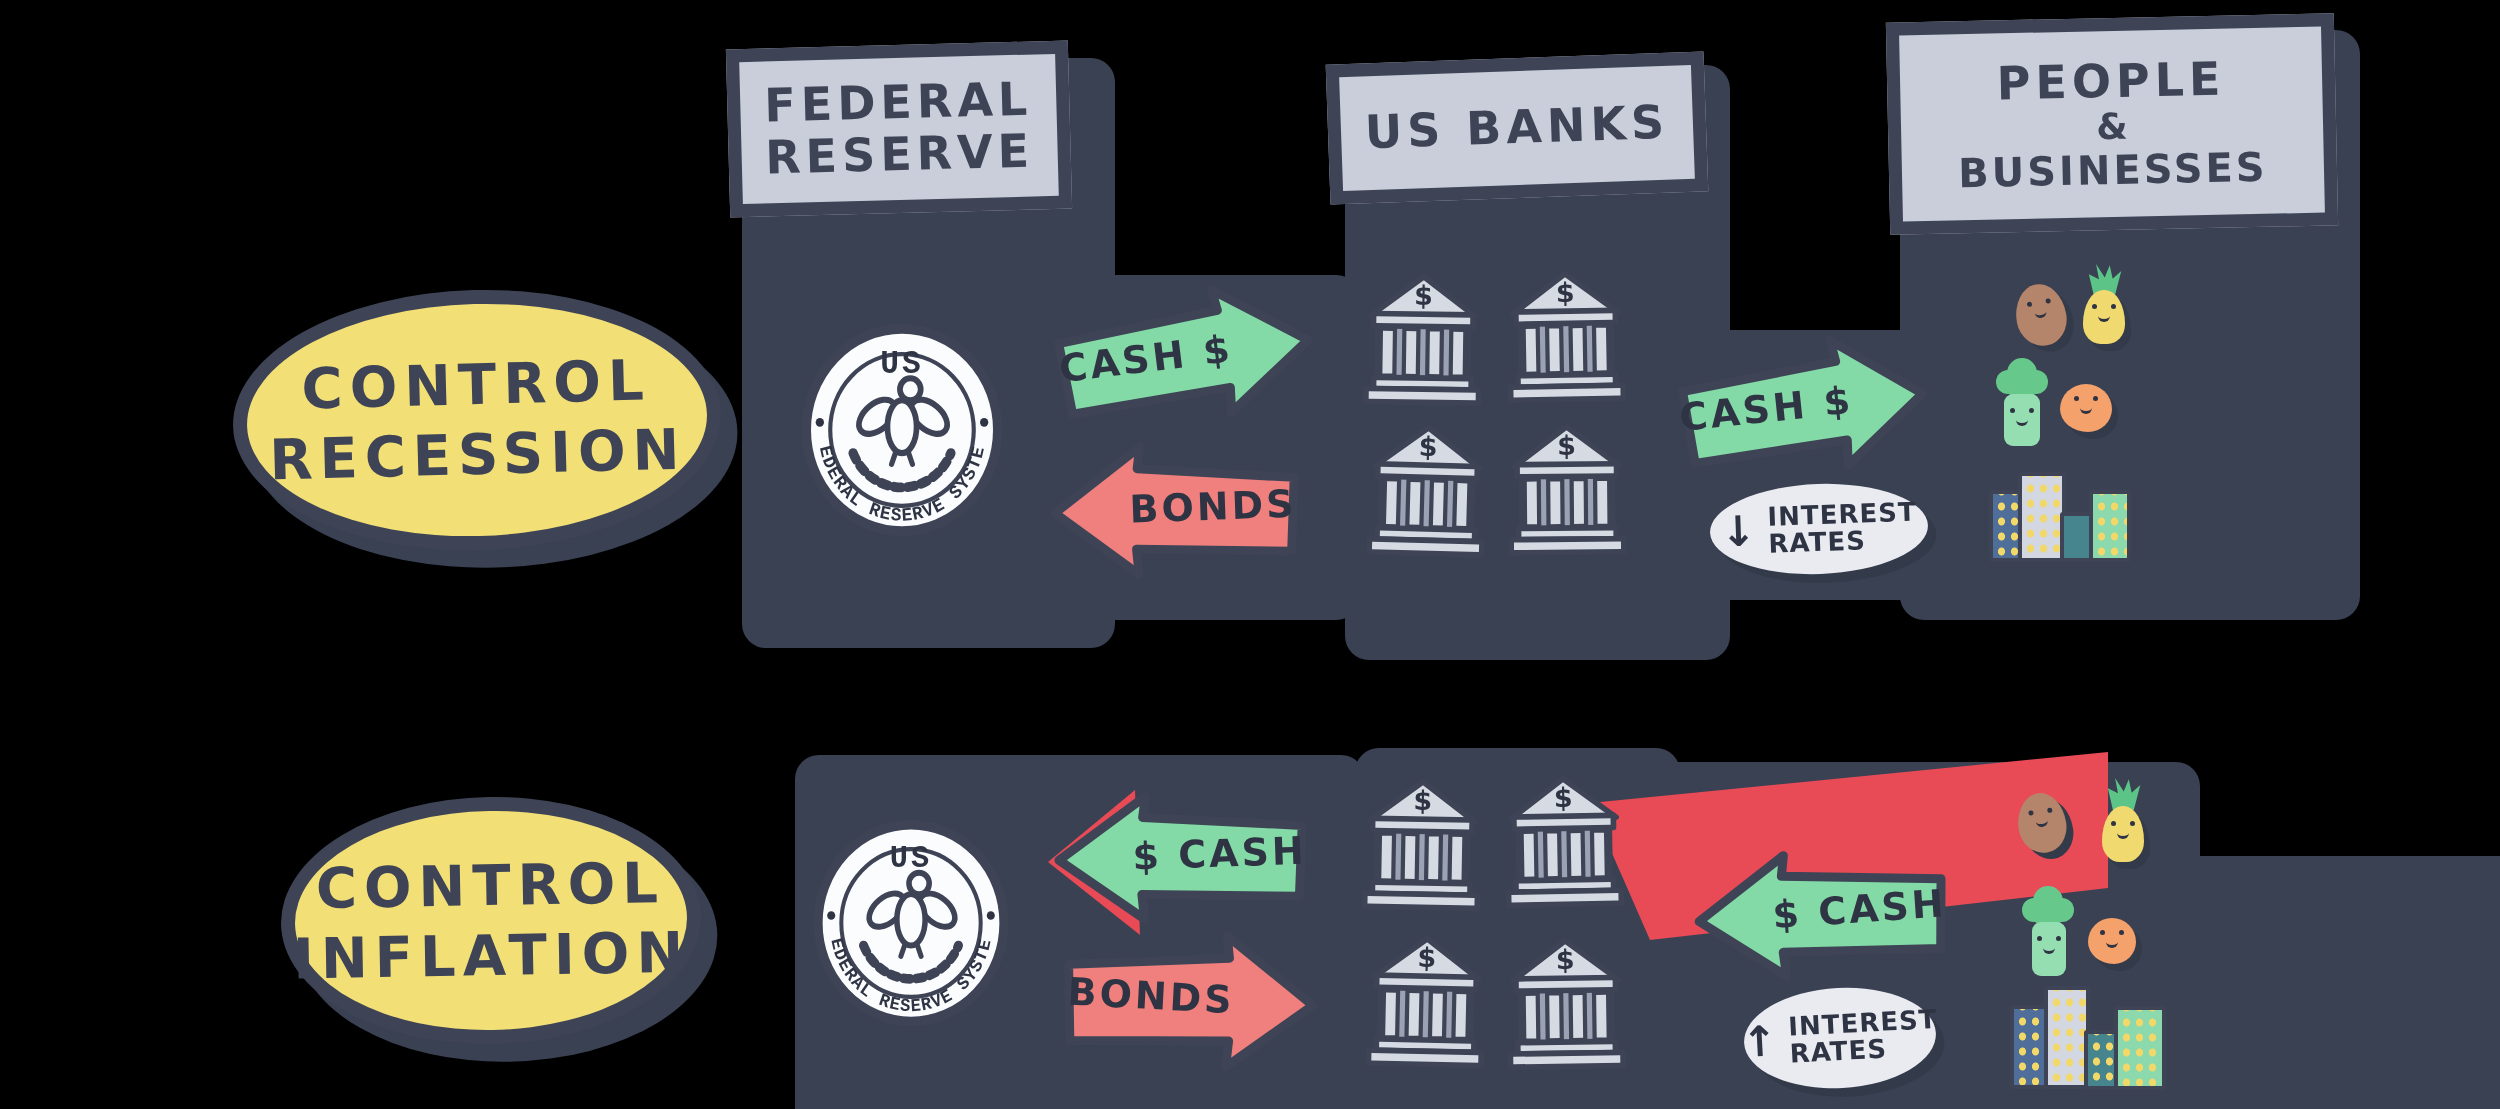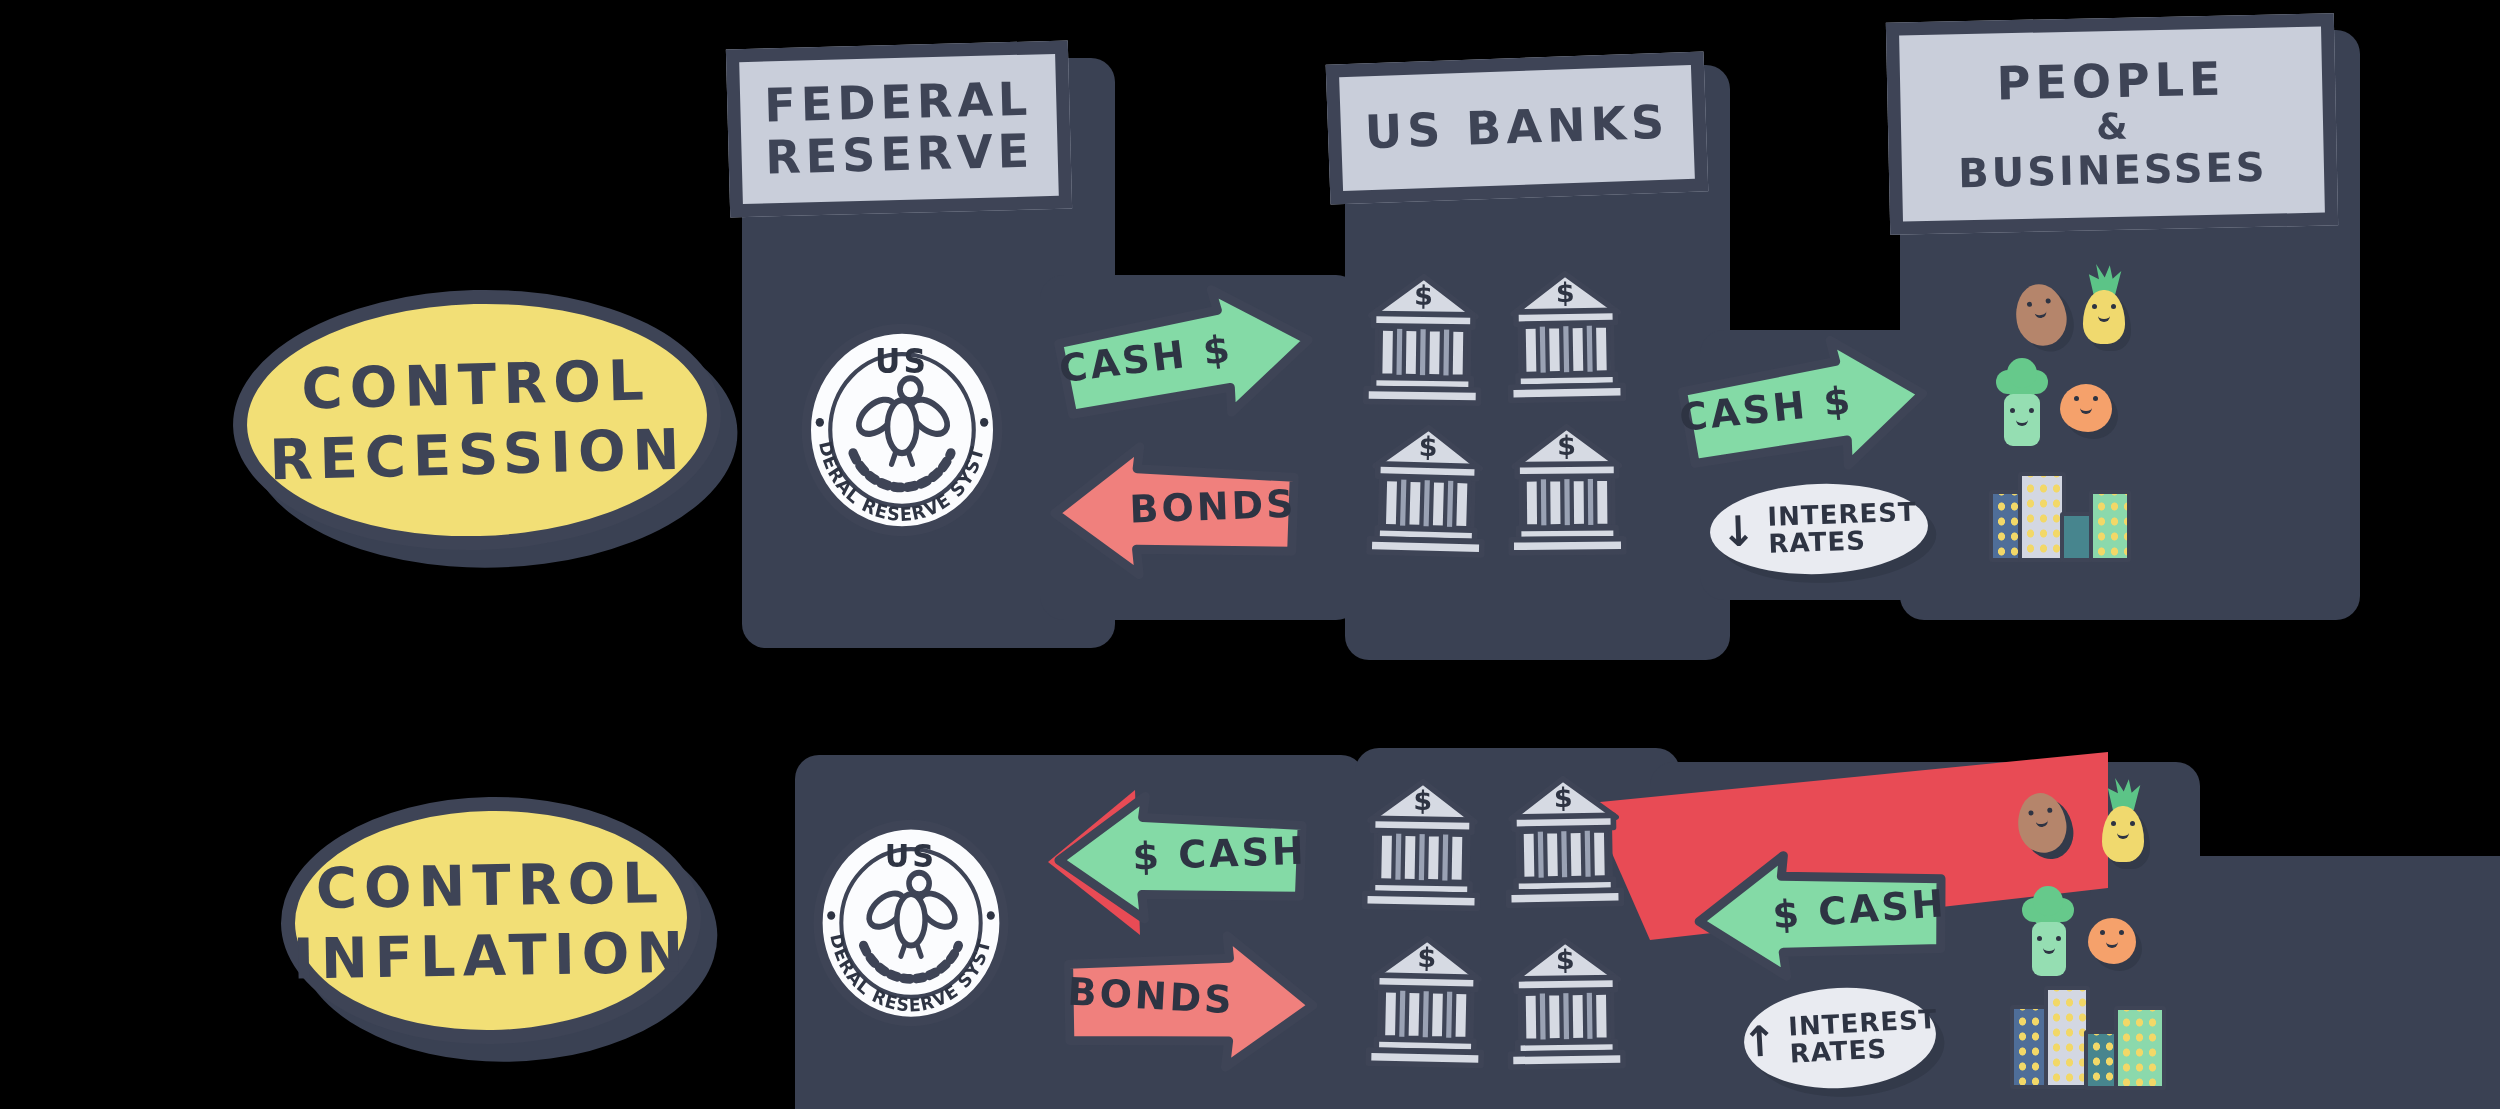--- a/index.html
+++ b/index.html
@@ -40,21 +40,21 @@
   .arrow.head-left  .lbl{right:3%;width:64%;}
   
   .bank{position:absolute;width:122px;height:136px;}
   .bank svg{width:100%;height:100%;}
   .bk-light{fill:var(--bank-light);stroke:var(--outline);stroke-width:6;stroke-linejoin:round;}
   .bk-mid{fill:var(--bank-mid);stroke:var(--outline);stroke-width:5;stroke-linejoin:round;}
   .bk-col{fill:var(--bank-light);stroke:var(--outline);stroke-width:4.5;stroke-linejoin:round;}
   .bank .bank-dollar{position:absolute;left:0;right:0;top:8px;text-align:center;
         color:var(--ink);font-weight:bold;font-size:27px;}
   
-  .seal{position:absolute;}
+  .seal{position:absolute;font-family:Liberation Mono, monospace;}
   .seal svg{width:100%;height:100%;overflow:visible;}
   .seal-us{font-size:30px;font-weight:bold;fill:var(--ink);text-anchor:middle;letter-spacing:3px;}
   .seal-ring{font-size:17px;font-weight:bold;fill:var(--ink);text-anchor:middle;letter-spacing:1px;}
   
   .bubble{position:absolute;background:var(--bubble-white);border-radius:50%;
           display:flex;align-items:center;justify-content:center;gap:12px;
           color:var(--ink);box-shadow:8px 9px 0 var(--shadow-dark);}
   .bubble .dir{font-size:42px;font-weight:bold;line-height:1;}
   .bubble .txt{font-weight:bold;font-size:26px;line-height:1.05;letter-spacing:1px;text-align:left;}
   

